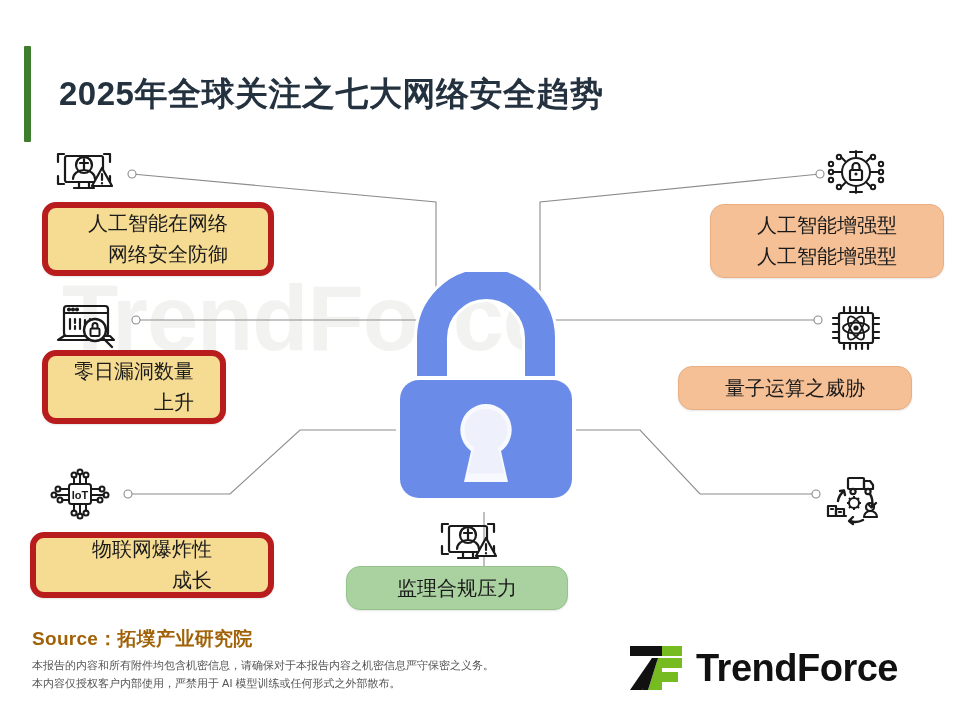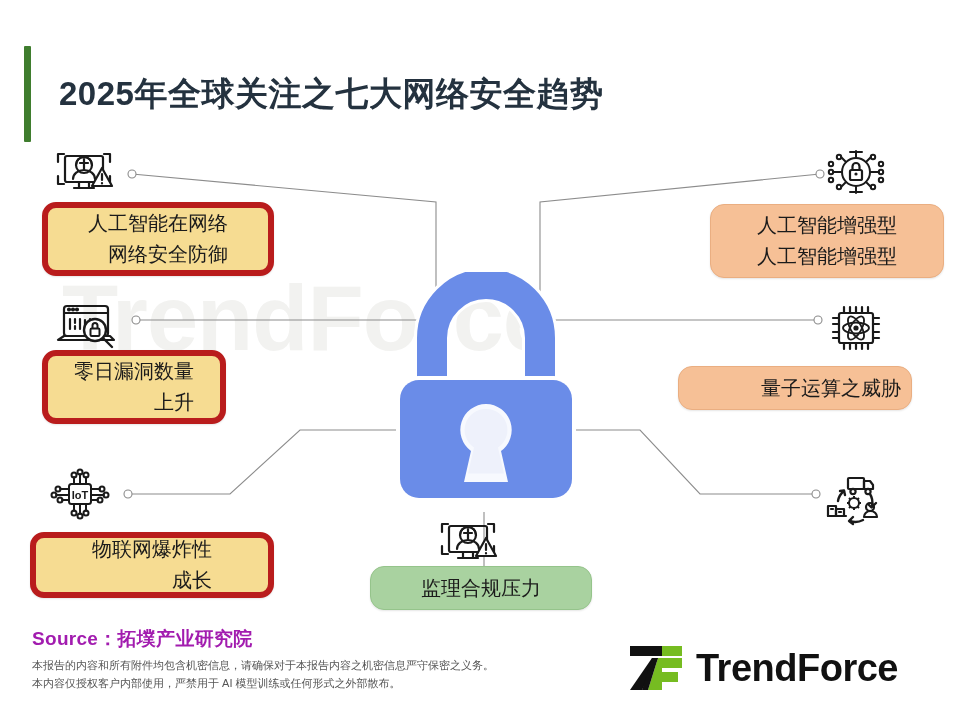--- a/index.html
+++ b/index.html
@@ -45,37 +45,37 @@
     box-shadow:0 1px 2px rgba(0,0,0,.10);
   }
   .pill.yellow{background:#f6dc92;border:6px solid #b91c1c;text-align:right;}
   .pill.orange{background:#f6c096;border:1px solid #eaae81;}
   .pill.green{background:#a9d2a0;border:1px solid #95c48b;}
 
   .pill-ai-attack{left:42px;top:202px;width:232px;height:74px;}
   .pill-zeroday{left:42px;top:350px;width:184px;height:74px;}
   .pill-iot{left:30px;top:532px;width:244px;height:66px;}
   .pill-ai-defense{left:678px;top:204px;width:234px;height:74px;margin-left:32px;}
-  .pill-quantum{left:678px;top:366px;width:234px;height:44px;justify-content:flex-end;}
+  .pill-quantum{left:678px;top:366px;width:234px;height:44px;}
   .pill-supply{left:672px;top:550px;width:240px;height:44px;}
-  .pill-compliance{left:370px;top:566px;width:222px;height:44px;}
+  .pill-compliance{left:346px;top:566px;width:222px;height:44px;}
 
   
   .icon{position:absolute;}
   .icon svg{display:block;}
   .ic-ai-attack{left:52px;top:146px;}
   .ic-zeroday{left:52px;top:300px;}
   .ic-iot{left:44px;top:468px;}
   .ic-ai-defense{left:824px;top:146px;}
   .ic-quantum{left:826px;top:302px;}
   .ic-supply{left:820px;top:472px;}
   .ic-compliance{left:436px;top:516px;}
   .source{
     position:absolute;left:32px;top:626px;
-    font-size:19px;font-weight:700;color:#a21caf;letter-spacing:.3px;
+    font-size:19px;font-weight:700;color:#a16207;letter-spacing:.3px;
   }
   .disclaimer{
     position:absolute;left:32px;top:656px;
     font-size:11px;line-height:18px;color:#555;
   }
   .logo{position:absolute;left:628px;top:644px;display:flex;align-items:center;}
   .logo-mark{width:56px;height:48px;margin-right:12px;}
   .logo-text{
     font-size:38px;font-weight:700;color:#111;letter-spacing:-.5px;line-height:48px;
   }

